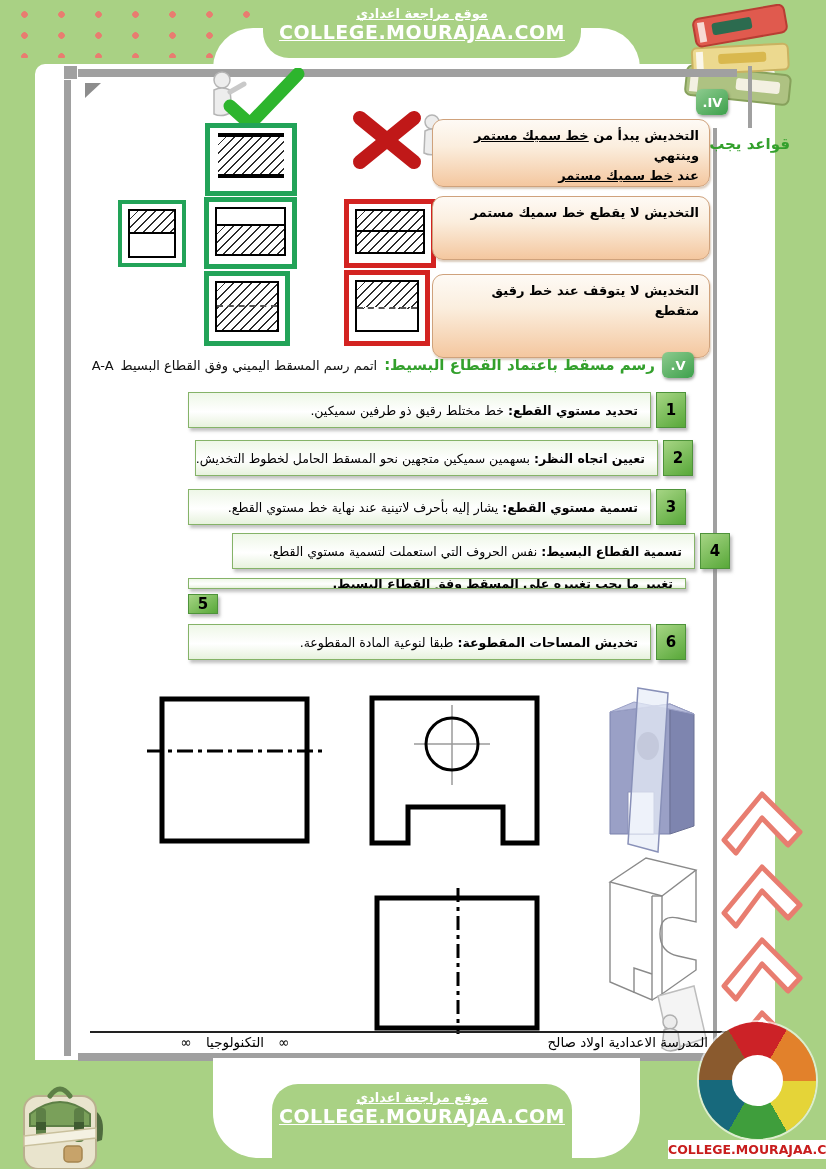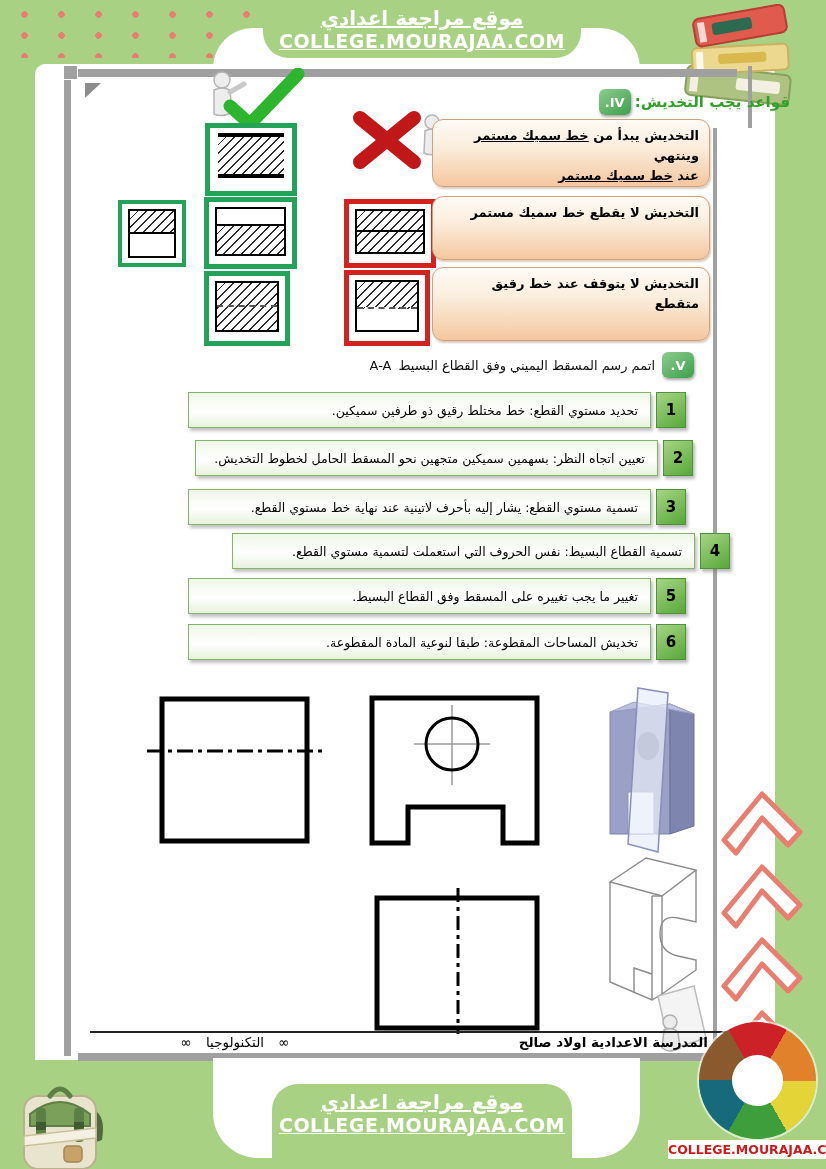--- a/index.html
+++ b/index.html
@@ -5,21 +5,21 @@
   html,body{margin:0;padding:0;background:#e9e9e9;}
   #canvas{position:relative;width:826px;height:1169px;overflow:hidden;
           background:#a9d184;font-family:"DejaVu Sans",sans-serif;direction:ltr;}
   .abs{position:absolute;}
   
   .page{left:35px;top:64px;width:740px;height:996px;background:#ffffff;border-radius:10px 10px 0 0;}
   .bump-top{left:213px;top:28px;width:427px;height:40px;background:#ffffff;border-radius:42px 42px 0 0;}
   .tab-top{left:263px;top:0;width:318px;height:58px;background:#a9d184;border-radius:0 0 26px 26px;text-align:center;}
   .bump-bottom{left:213px;top:1058px;width:427px;height:100px;background:#ffffff;border-radius:0 0 45px 45px;}
   .tab-bottom{left:272px;top:1084px;width:300px;height:85px;background:#a9d184;border-radius:26px 26px 0 0;text-align:center;}
-  .site1{display:block;margin-top:6px;color:#fff;font-weight:bold;font-size:20px;text-decoration:underline;direction:rtl;}
+  .site1{display:block;margin-top:6px;color:#fff;font-weight:bold;font-size:13px;text-decoration:underline;direction:rtl;}
   .site2{display:block;color:#fff;font-weight:bold;font-size:19px;text-decoration:underline;letter-spacing:.5px;}
   .dots{left:0;top:0;width:382px;height:58px;
         background-image:radial-gradient(circle,#e87d70 3px,rgba(0,0,0,0) 3.6px);
         background-size:37px 21px;background-position:6px 4px;}
   
   .gray{background:#a0a0a0;}
   
   .hatch{background-image:repeating-linear-gradient(135deg,rgba(0,0,0,0) 0 5px,#2e2e2e 5px 6.3px);background-color:#fff;}
   .gframe{border:5px solid #22a358;background:#fff;}
   .rframe{border:5px solid #d32321;background:#fff;}
@@ -41,24 +41,24 @@
   .step-bar{flex:1;border:1px solid #85b368;box-sizing:border-box;
             background:linear-gradient(180deg,#eef7e7 0%,#ffffff 55%,#e7f2dd 100%);
             box-shadow:2px 3px 3px rgba(120,120,120,.45);
             display:flex;align-items:center;justify-content:flex-start;
             direction:rtl;padding:0 12px;font-size:12.5px;color:#000;white-space:nowrap;overflow:hidden;}
   .step-num{width:30px;border:1px solid #4e933a;box-sizing:border-box;
             background:linear-gradient(145deg,#a6d584,#58a839);
             box-shadow:2px 3px 3px rgba(120,120,120,.5);
             display:flex;align-items:center;justify-content:center;
             font-size:15px;font-weight:bold;color:#000;}
-  .lead{font-weight:normal;}
+  .lead{font-weight:bold;}
   
   .pf-rule{left:90px;top:1031px;width:646px;height:2px;background:#222;}
-  .pf-school{right:118px;top:1034px;font-size:13.5px;color:#000;direction:rtl;font-weight:700;}
+  .pf-school{right:118px;top:1034px;font-size:13.5px;color:#000;direction:rtl;font-weight:400;}
   .pf-subject{left:140px;top:1034px;width:190px;text-align:center;font-size:13.5px;color:#000;direction:rtl;}
   
   .logo-ring{left:699px;top:1022px;width:117px;height:117px;border-radius:50%;
              background:conic-gradient(from -30deg,#cc2227 0deg 60deg,#e2812b 60deg 120deg,#e5d438 120deg 180deg,#3f9e3c 180deg 240deg,#17697c 240deg 300deg,#8a5a2e 300deg 360deg);
              box-shadow:0 0 0 2px rgba(255,255,255,.6);}
   .logo-hole{left:732px;top:1055px;width:51px;height:51px;border-radius:50%;background:#ffffff;}
   .logo-caption{left:668px;top:1140px;width:158px;background:#fff;text-align:center;
                 color:#c81d1d;font-weight:bold;font-size:12.5px;padding:2px 0;}
   svg{display:block;}
 </style>
@@ -96,21 +96,21 @@
   </svg>
 
   <div class="abs gray" style="left:64px;top:66px;width:13px;height:13px;"></div>
   <div class="abs gray" style="left:78px;top:69px;width:659px;height:8px;"></div>
   <div class="abs gray" style="left:64px;top:80px;width:7px;height:976px;"></div>
   <div class="abs gray" style="left:713px;top:128px;width:4px;height:928px;"></div>
   <div class="abs gray" style="left:748px;top:66px;width:4px;height:62px;"></div>
   <div class="abs gray" style="left:78px;top:1053px;width:659px;height:8px;"></div>
   <div class="abs" style="left:85px;top:83px;width:0;height:0;border-top:15px solid #8d8d8d;border-right:16px solid rgba(0,0,0,0);"></div>
 
-  <div class="abs" style="top:89px;right:36px;display:flex;gap:4px;align-items:center;">
+  <div class="abs" style="top:89px;right:36px;display:flex;gap:20px;align-items:center;flex-direction:column;">
     <div class="sec-badge">.IV</div>
     <div class="sec-title">قواعد يجب التخديش:</div>
   </div>
 
   <svg class="abs" style="left:200px;top:68px;" width="106" height="64" viewBox="0 0 106 64">
     <circle cx="22" cy="12" r="8" fill="#ededed" stroke="#b5b5b5" stroke-width="1.5"></circle>
     <path d="M14 22 Q22 18 30 22 L32 44 Q22 50 14 46 Z" fill="#ededed" stroke="#b5b5b5" stroke-width="1.5"></path>
     <path d="M30 24 L44 16" stroke="#c9c9c9" stroke-width="5" stroke-linecap="round"></path>
     <path d="M30 38 L50 56 L98 6" fill="none" stroke="#2db52d" stroke-width="13" stroke-linecap="round" stroke-linejoin="round"></path>
   </svg>
@@ -155,26 +155,27 @@
     </div>
   </div>
 
   <div class="abs callout" style="top:119px;height:68px;">
     <span>التخديش يبدأ من </span><span class="u">خط سميك مستمر</span><span> وينتهي</span><br>
     <span>عند </span><span class="u">خط سميك مستمر</span>
   </div>
   <div class="abs callout" style="top:196px;height:64px;">
     <span>التخديش لا يقطع خط سميك مستمر</span>
   </div>
-  <div class="abs callout" style="top:267px;height:74px;">
+  <div class="abs callout" style="top:274px;height:84px;">
     <span>التخديش لا يتوقف عند خط رقيق متقطع</span>
   </div>
 
   <div class="abs" style="top:352px;right:132px;display:flex;direction:rtl;gap:7px;align-items:center;">
     <div class="sec-badge">.V</div>
+    <div class="sec-title">رسم مسقط باعتماد القطاع البسيط:</div>
     <div class="sec-sub">اتمم رسم المسقط اليميني وفق القطاع البسيط</div>
     <div class="sec-sub" style="font-weight:normal;">A-A</div>
   </div>
 
   <div class="abs step-row" style="top:392px;">
     <div class="step-bar">
         <span><span class="lead">تحديد مستوي القطع:</span><span> خط مختلط رقيق ذو طرفين سميكين.</span></span>
       </div>
     <div class="step-num">1</div>
   </div>
@@ -189,21 +190,21 @@
         <span><span class="lead">تسمية مستوي القطع:</span><span> يشار إليه بأحرف لاتينية عند نهاية خط  مستوي القطع.</span></span>
       </div>
     <div class="step-num">3</div>
   </div>
   <div class="abs step-row" style="top:533px;padding-left:44px;">
     <div class="step-bar">
         <span><span class="lead">تسمية القطاع البسيط:</span><span> نفس الحروف التي استعملت لتسمية مستوي القطع.</span></span>
       </div>
     <div class="step-num">4</div>
   </div>
-  <div class="abs step-row" style="top:578px;">
+  <div class="abs step-row" style="top:578px;flex-direction:column;">
     <div class="step-bar">
         <span><span class="lead">تغيير ما يجب تغييره على المسقط  وفق القطاع البسيط.</span><span></span></span>
       </div>
     <div class="step-num">5</div>
   </div>
   <div class="abs step-row" style="top:624px;">
     <div class="step-bar">
         <span><span class="lead">تخديش المساحات المقطوعة:</span><span> طبقا لنوعية المادة المقطوعة.</span></span>
       </div>
     <div class="step-num">6</div>

